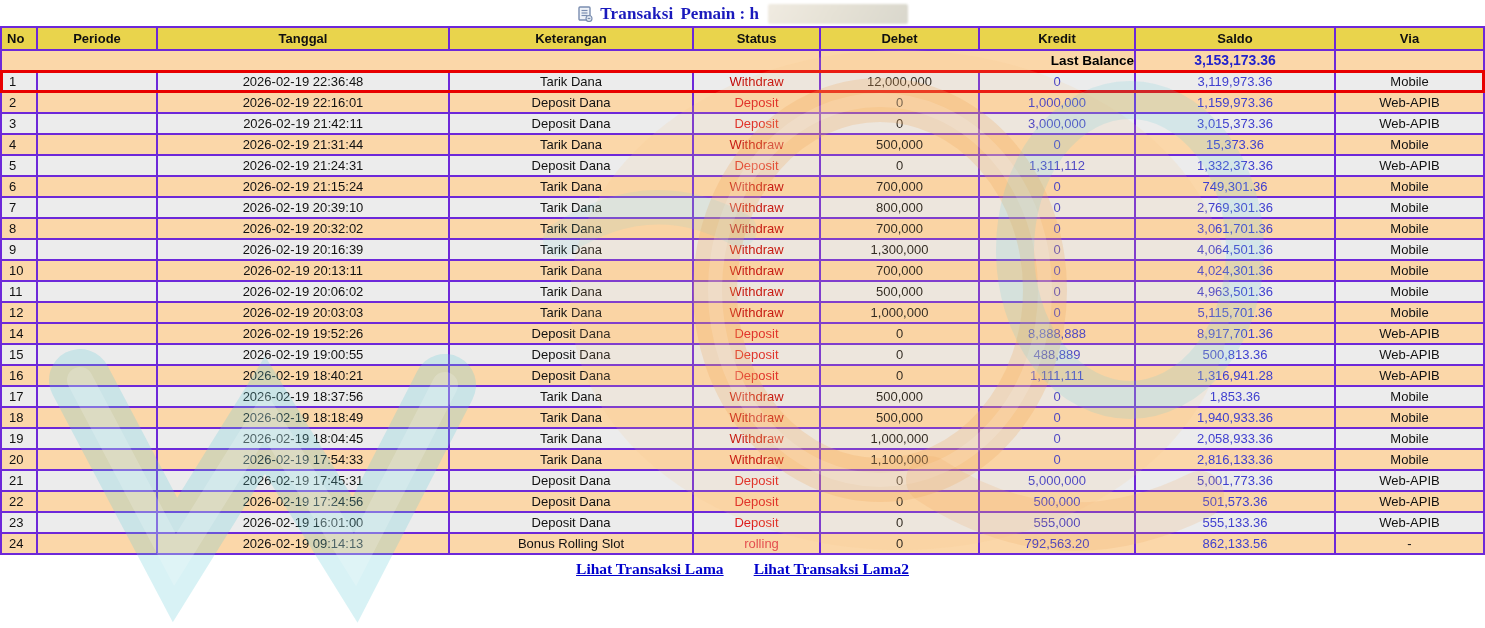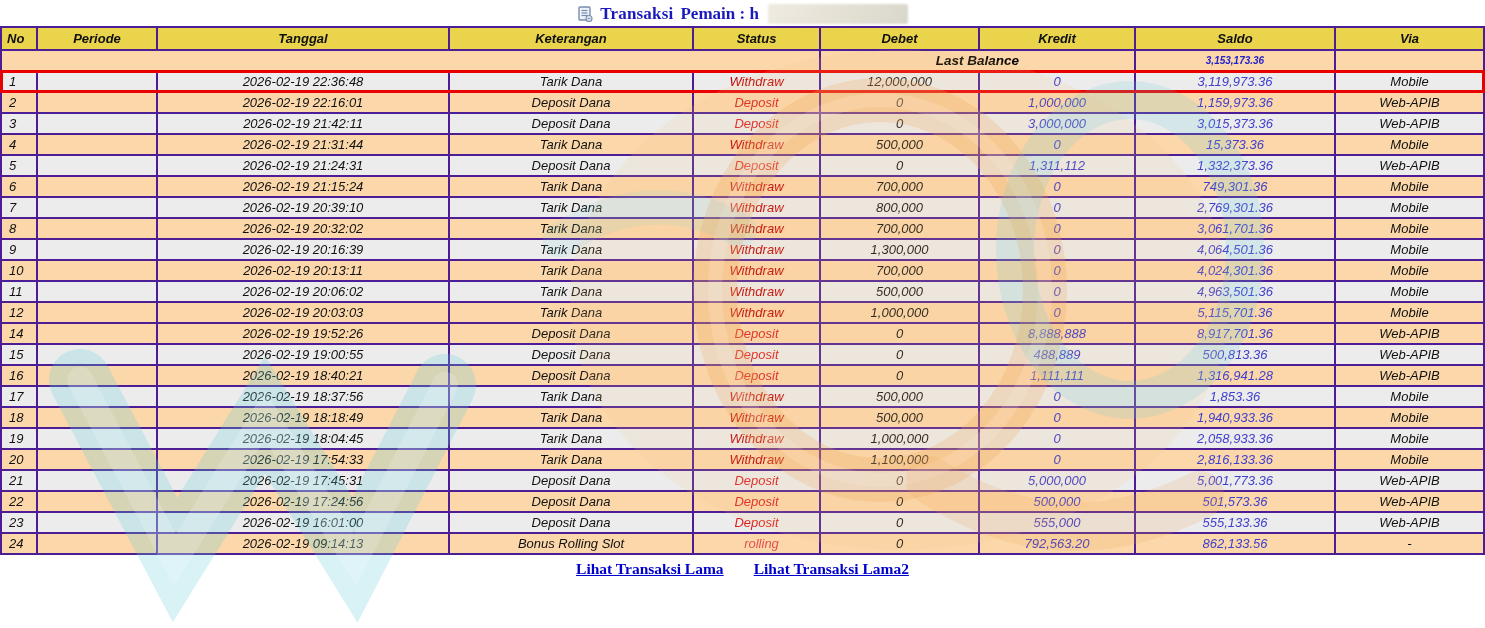--- a/index.html
+++ b/index.html
@@ -23,43 +23,43 @@
   .blur-box {
     display:inline-block; width:140px; height:20px; margin-left:2px;
     background:linear-gradient(120deg,#f0ebe1 0%,#e6e2d6 45%,#d9d7cc 100%);
     border-radius:2px; filter:blur(1.2px);
   }
 
   
   table.tx {
     width:1485px; table-layout:fixed;
     border-collapse:separate; border-spacing:2px;
-    background:#4c1d95; position:relative; z-index:1;font-style:italic;
+    background:#6d28d9; position:relative; z-index:1;
   }
   th {
     background:#e9d44c; color:#101010; font-weight:bold; font-size:13px;
     text-align:center; padding:3px 0; white-space:nowrap; overflow:hidden;
   }
   th.col-no { text-align:left; padding-left:5px; }
   td {
     font-size:13px; color:#111111; text-align:center;
     padding:2px 0; white-space:nowrap; overflow:hidden; line-height:15px;
   }
   td.col-no { text-align:left; padding-left:7px; }
   .row-gray  td { background:#ececec; }
   .row-peach td { background:#fbd7a9; }
   .row-highlight { outline:3px solid #e80000; outline-offset:-1px; }
   td.col-kredit { color:#3434cd; }
   td.col-saldo  { color:#4040cf; }
   td.status-withdraw { color:#c00000; }
   td.status-deposit  { color:#dd1c1c; }
   td.status-rolling  { color:#e45050;padding-left:10px; }
   .last-balance-row td { background:#fbd7a9; }
-  td.lb-label { font-weight:bold; color:#000000; font-size:13.5px; }
-  td.lb-value { font-weight:bold; color:#2222cc; font-size:10px; }
+  td.lb-label { font-weight:bold; color:#000000; font-size:13.5px;text-align:right; }
+  td.lb-value { font-weight:bold; color:#2222cc; font-size:14px; }
 
   
   .footer-links {
     display:flex; justify-content:center; gap:30px; padding:5px 0 0 0;
     font-family:"Liberation Serif","DejaVu Serif",serif;
     font-weight:bold; font-size:15.5px;
   }
   .footer-links a { color:#0000cc; text-decoration:underline; cursor:pointer; }
 
   

